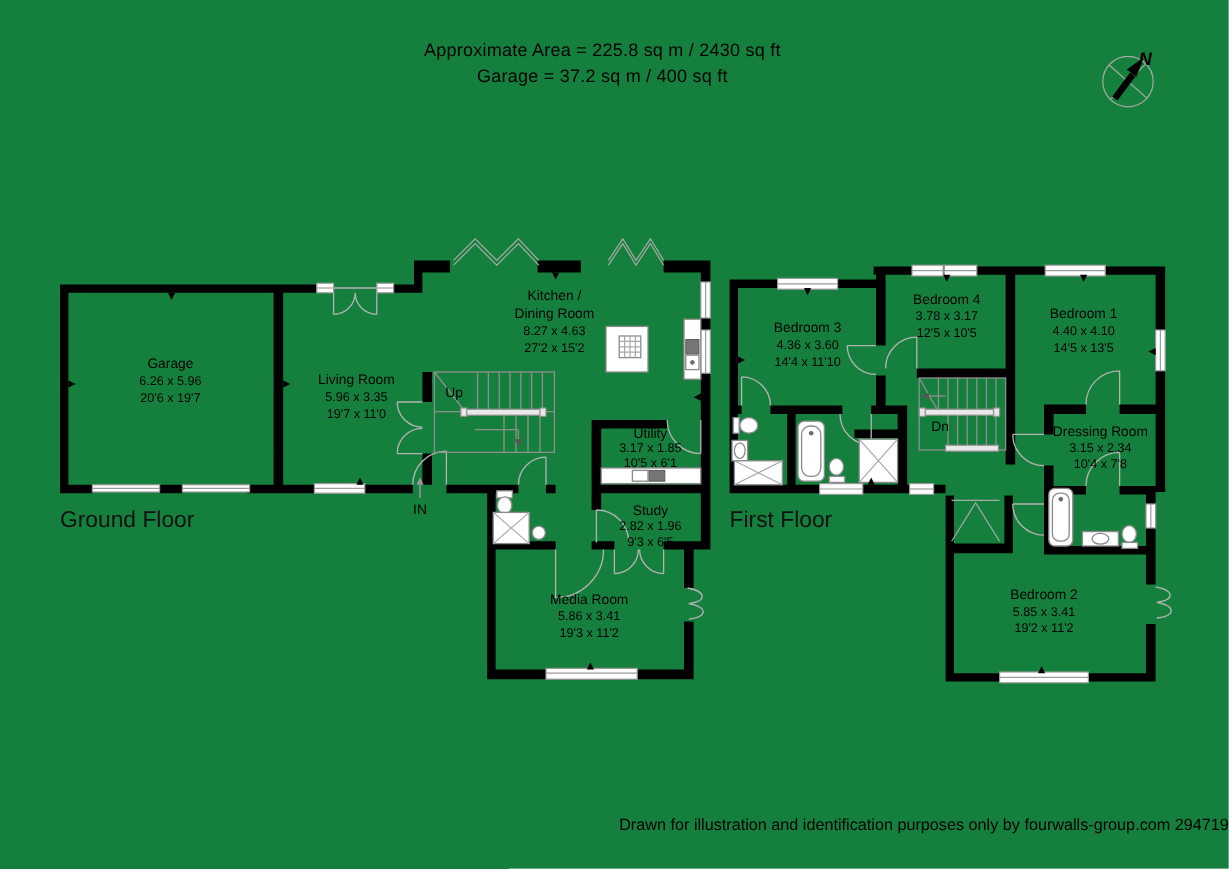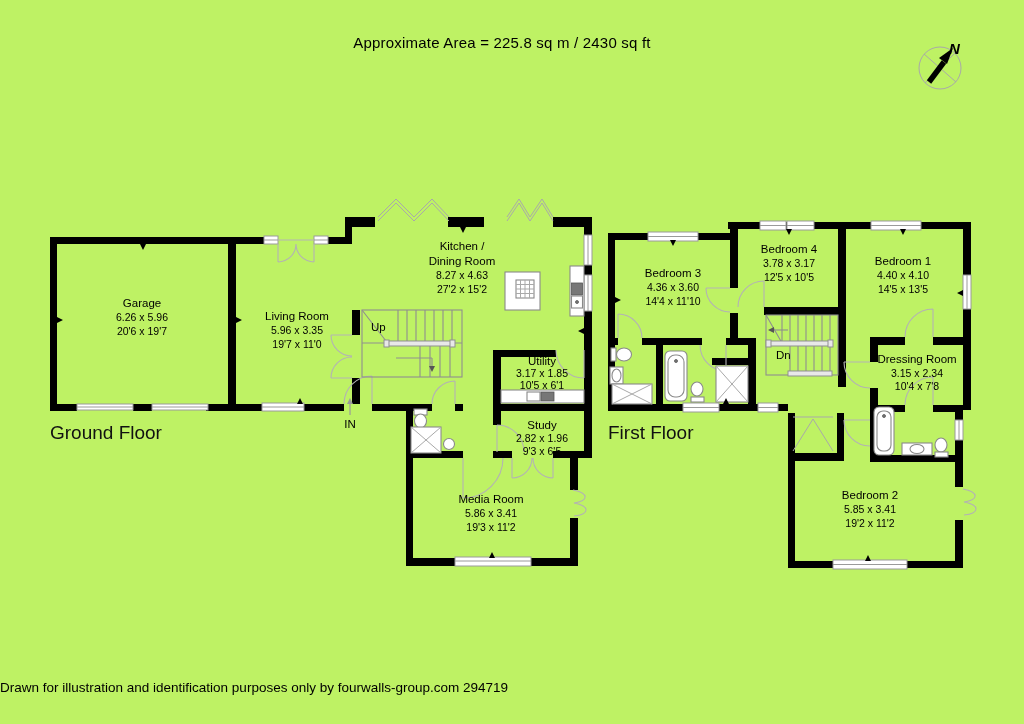--- a/index.html
+++ b/index.html
@@ -1,20 +1,20 @@
 <!DOCTYPE html>
 <html><head>
 <meta charset="utf-8">
 <style>
   html,body{margin:0;padding:0;background:#fff;}
-  .page{position:relative;width:1024px;height:724px;background:#bef264;overflow:hidden;
+  .page{position:relative;width:1024px;height:724px;background:#15803d;overflow:hidden;
         font-family:"Liberation Sans",sans-serif;color:#000;}
   .hdr{position:absolute;top:33px;left:0;width:1004px;text-align:center;
        font-size:15px;line-height:20.5px;letter-spacing:.2px;}
-  .ftr{position:absolute;top:680px;left:0;width:1024px;text-align:left;font-size:13.5px;}
+  .ftr{position:absolute;top:680px;left:0;width:1024px;text-align:right;font-size:13.5px;}
   svg{position:absolute;top:0;left:0;}
   .wall{fill:#000;stroke:none;}
   .thin{fill:none;stroke:#8f8f8f;stroke-width:1.1;}
   .thin2{fill:none;stroke:#a9a9a9;stroke-width:1;}
   .arc{fill:none;stroke:#b3b3b3;stroke-width:1.1;}
   .win{fill:#fff;stroke:#9a9a9a;stroke-width:1;}
   .winline{stroke:#9a9a9a;stroke-width:1;}
   .fix{fill:#fff;stroke:#8a8a8a;stroke-width:1.1;}
   .fixd{fill:#777;stroke:#555;stroke-width:.8;}
   .tick{fill:#000;}
@@ -25,20 +25,21 @@
   .small{font-size:11.5px;fill:#000;}
   .north{font-size:15px;font-weight:bold;font-style:italic;fill:#000;}
 </style>
 </head>
 <body>
 
 <div class="page">
 
   <div class="hdr">
     <div>Approximate  Area = 225.8 sq m / 2430 sq ft</div>
+    <div>Garage = 37.2 sq m / 400 sq ft</div>
   </div>
 
   <svg width="1024" height="724" viewBox="0 0 1024 724">
 
     <g>
       <circle class="thin2" cx="940" cy="68" r="21"></circle>
       <path class="thin2" d="M925,83 L955,53 M924,54 L956,82"></path>
       <line x1="929" y1="82" x2="944" y2="62" stroke="#000" stroke-width="5.5"></line>
       <polygon fill="#000" points="953,48 939,58 947,64"></polygon>
       <text class="north" x="949" y="54">N</text>

